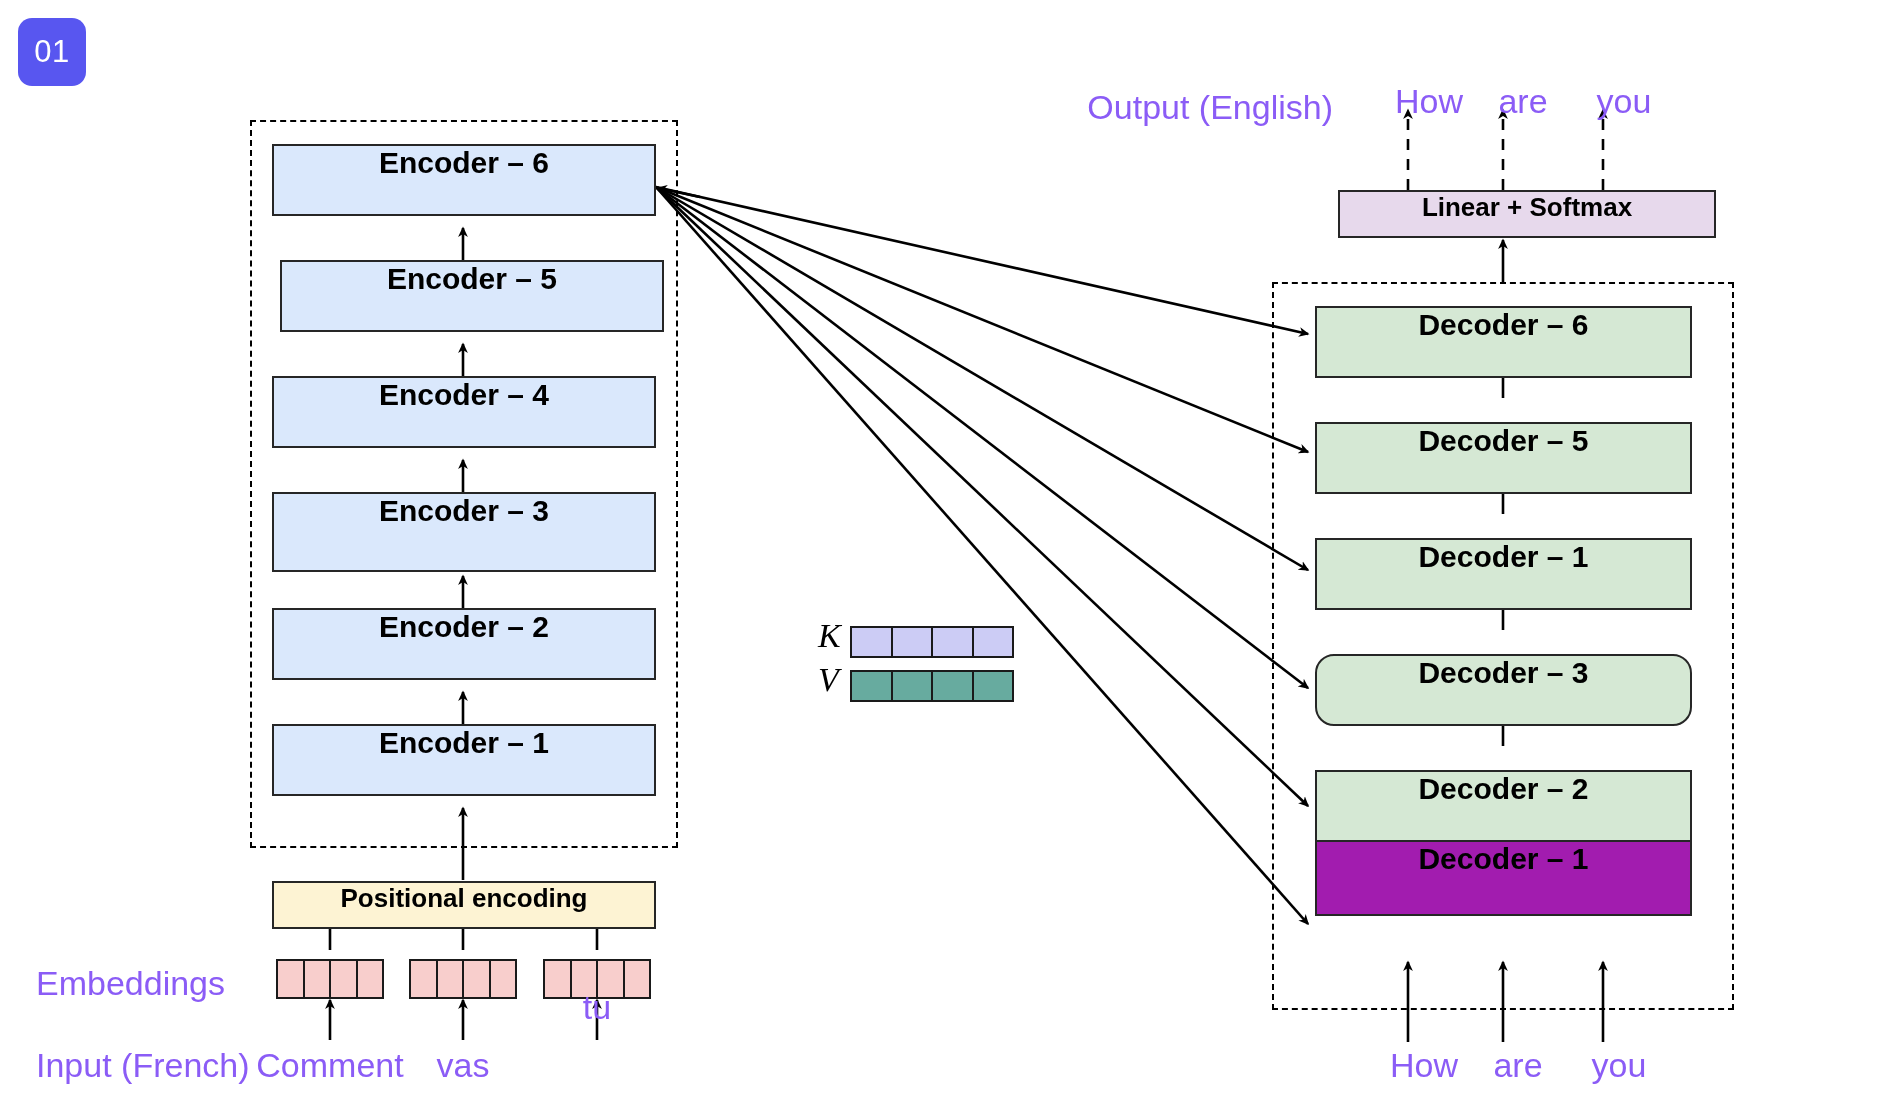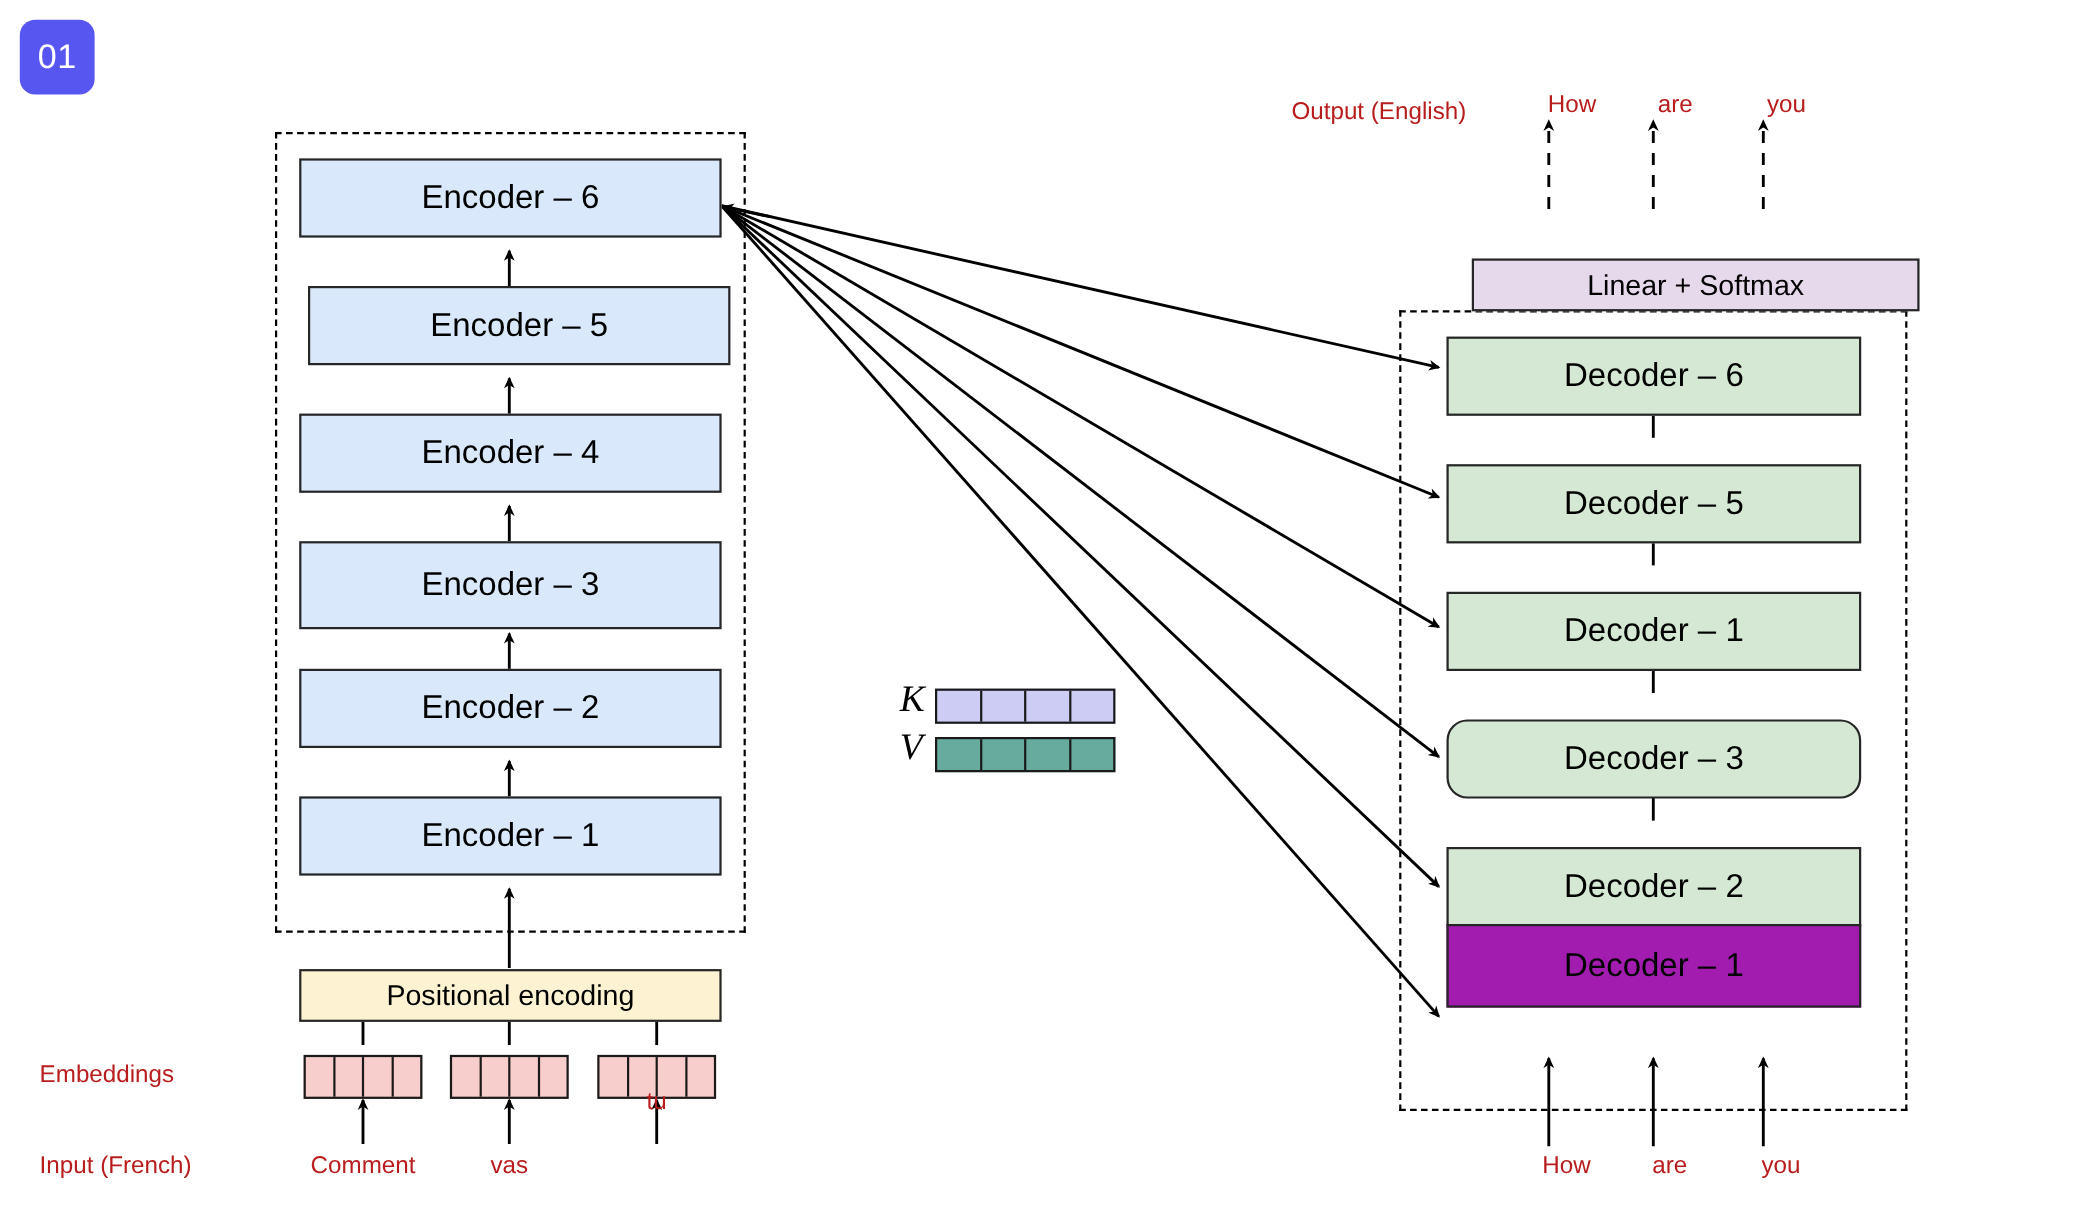--- a/index.html
+++ b/index.html
@@ -48,25 +48,26 @@
     border: 2.5px dashed #000000;
     box-sizing: border-box;
   }
 
   
   .block {
     position: absolute;
     box-sizing: border-box;
     border: 2.2px solid #262626;
     display: flex;
-    align-items: center;
+    align-items: flex-start;
     justify-content: center;
     font-size: 30px;
     color: #000000;
     white-space: nowrap;
+    font-weight: bold;
   }
   .enc-block { background: #dae8fc; }
   .dec-block { background: #d5e8d4; }
   .pos-block { background: #fdf3d3; font-size: 26px; }
   .lin-block { background: #e7d9ec; font-size: 26px; }
 
   
   .vec {
     position: absolute;
     display: flex;
@@ -76,22 +77,22 @@
   .vec .cell {
     flex: 1 1 0;
     box-sizing: border-box;
     border-right: 2.2px solid #1a1a1a;
   }
   .vec .cell:last-child { border-right: none; }
 
   
   .lbl {
     position: absolute;
-    font-size: 22px;
-    color: #b91c1c;
+    font-size: 34px;
+    color: #8b5cf6;
     white-space: nowrap;
   }
   .lbl.center { transform: translateX(-50%); }
   .lbl.right  { transform: translateX(-100%); }
   .kv-lbl {
     position: absolute;
     font-family: "Liberation Serif", serif;
     font-style: italic;
     font-size: 34px;
     color: #000000;
@@ -252,21 +253,21 @@
   <div class="block dec-block" style="left: 1315px; top: 654px; width: 377px; height: 72px; background: rgb(213, 232, 212); border-radius: 19px;">
     <span>Decoder – 3</span>
   </div>
   <div class="block dec-block" style="left: 1315px; top: 770px; width: 377px; height: 72px; background: rgb(213, 232, 212);">
     <span>Decoder – 2</span>
   </div>
   <div class="block dec-block" style="left: 1315px; top: 840px; width: 377px; height: 76px; background: #a21caf;">
     <span>Decoder – 1</span>
   </div>
 
-  <div class="block lin-block" style="left: 1338px; top: 190px; width: 407px; height: 48px; background: rgb(231, 217, 236); margin-top: 45px;">
+  <div class="block lin-block" style="left: 1338px; top: 190px; width: 378px; height: 48px; background: rgb(231, 217, 236);">
     <span>Linear + Softmax</span>
   </div>
 
   <div class="lbl right" style="left:1333px; top:88px;">Output (English)</div>
   <div class="lbl center" style="left:1429px; top:82px;">How</div>
   <div class="lbl center" style="left:1523px; top:82px;">are</div>
   <div class="lbl center" style="left:1624px; top:82px;">you</div>
 
   <div class="lbl center" style="left:1424px; top:1046px;">How</div>
   <div class="lbl center" style="left:1518px; top:1046px;">are</div>

